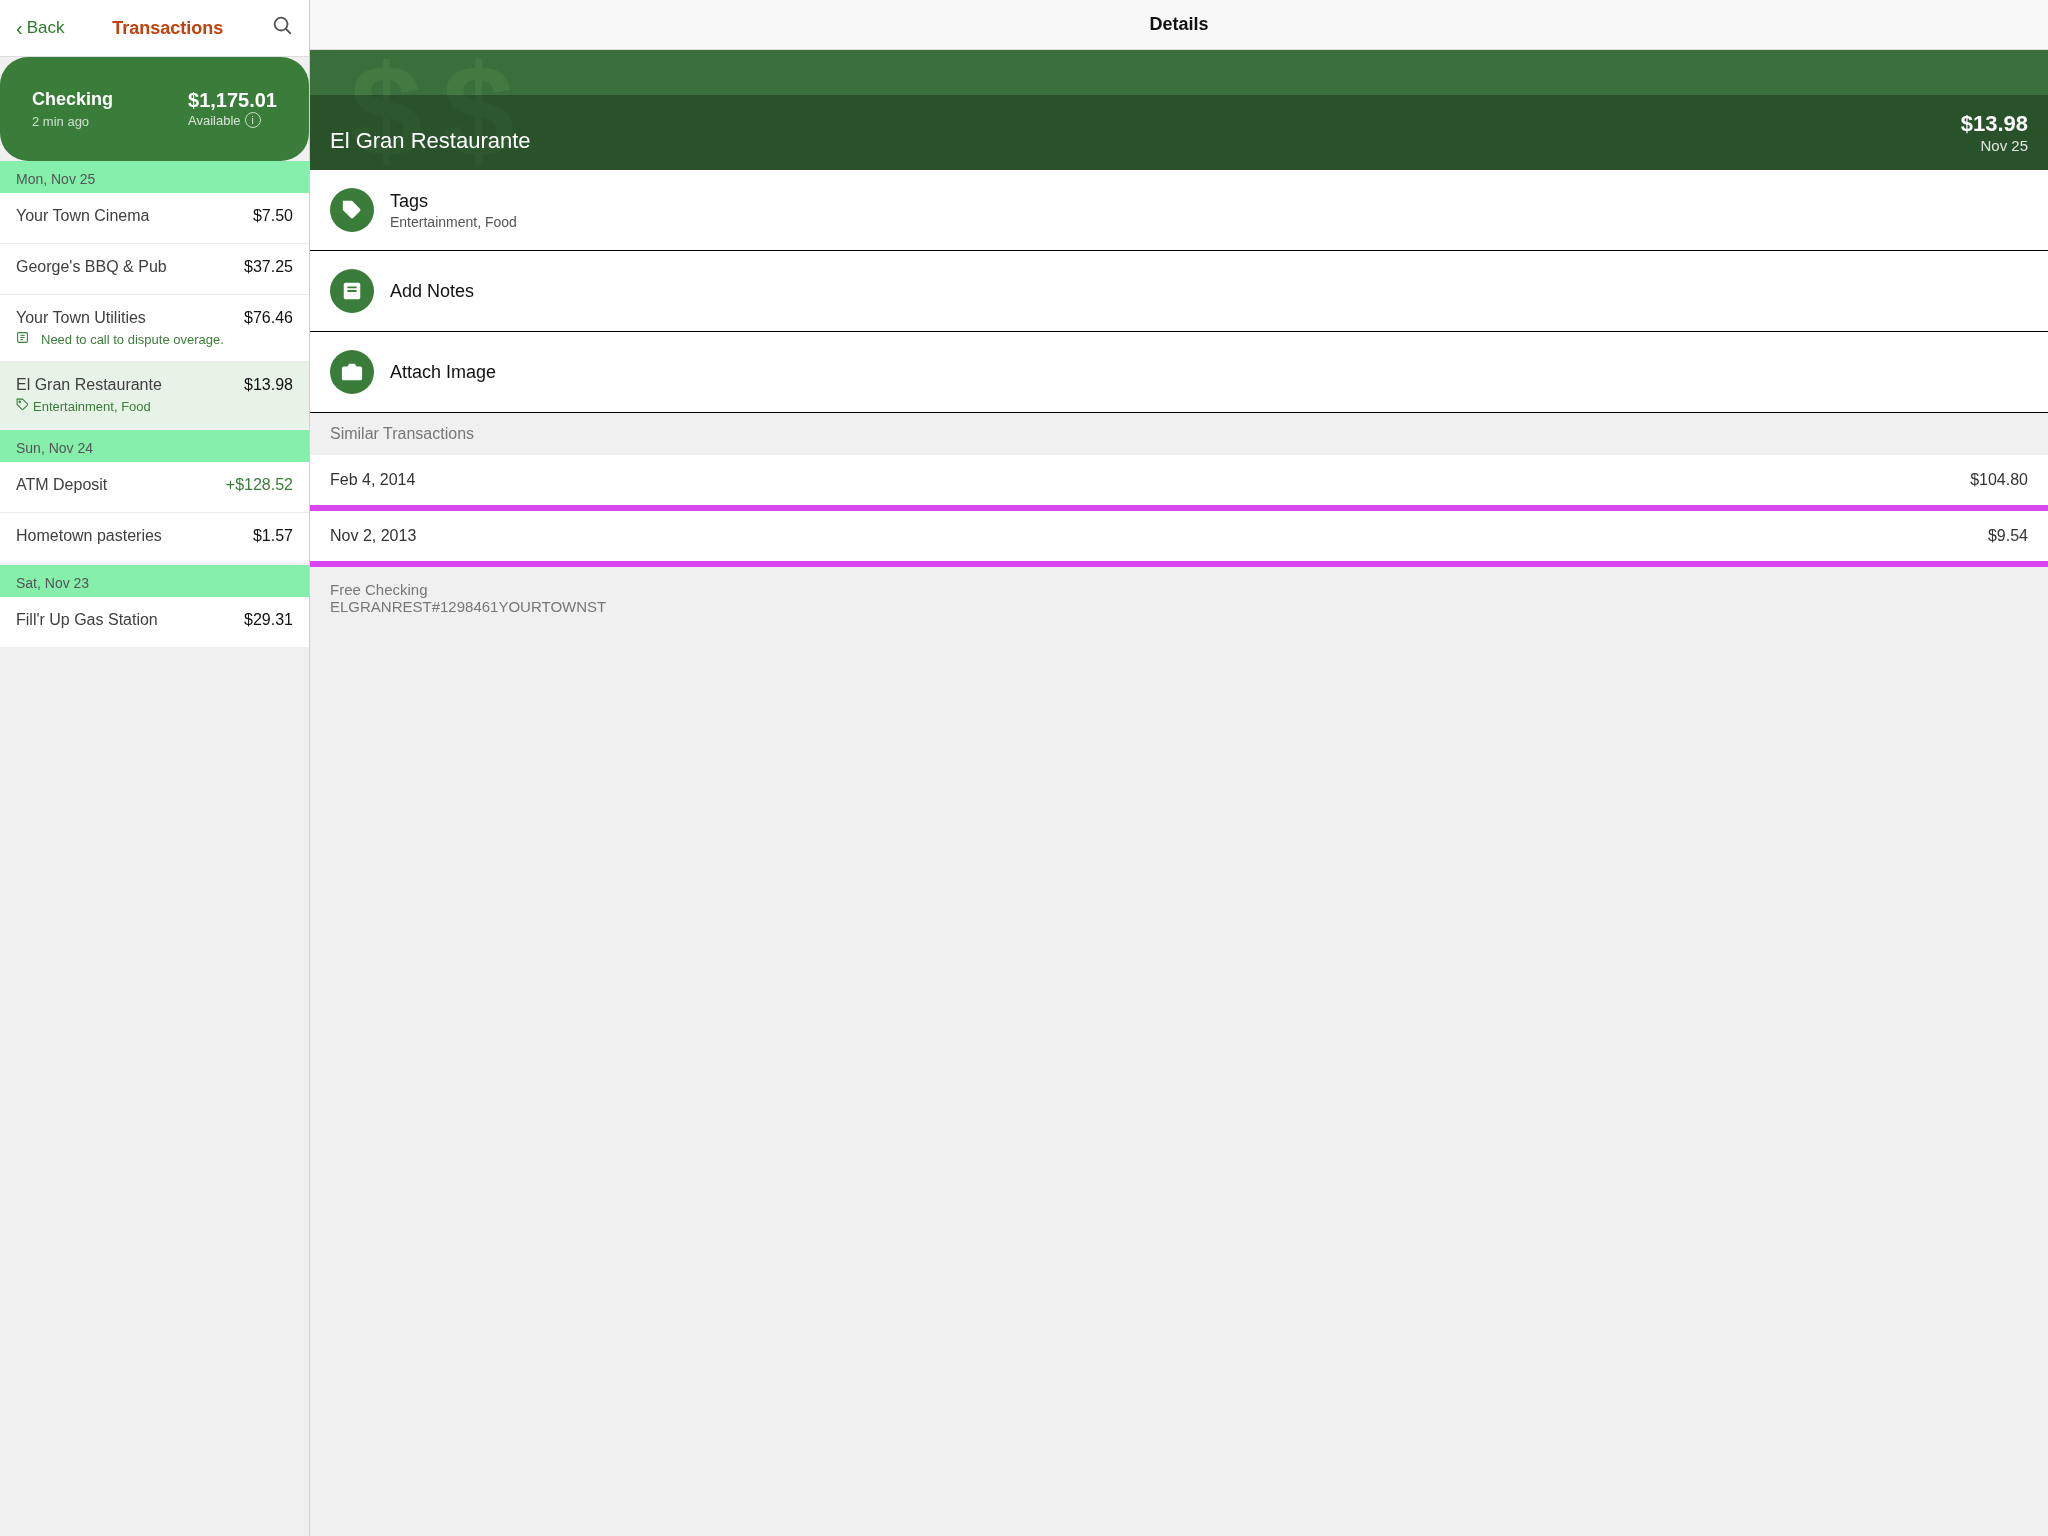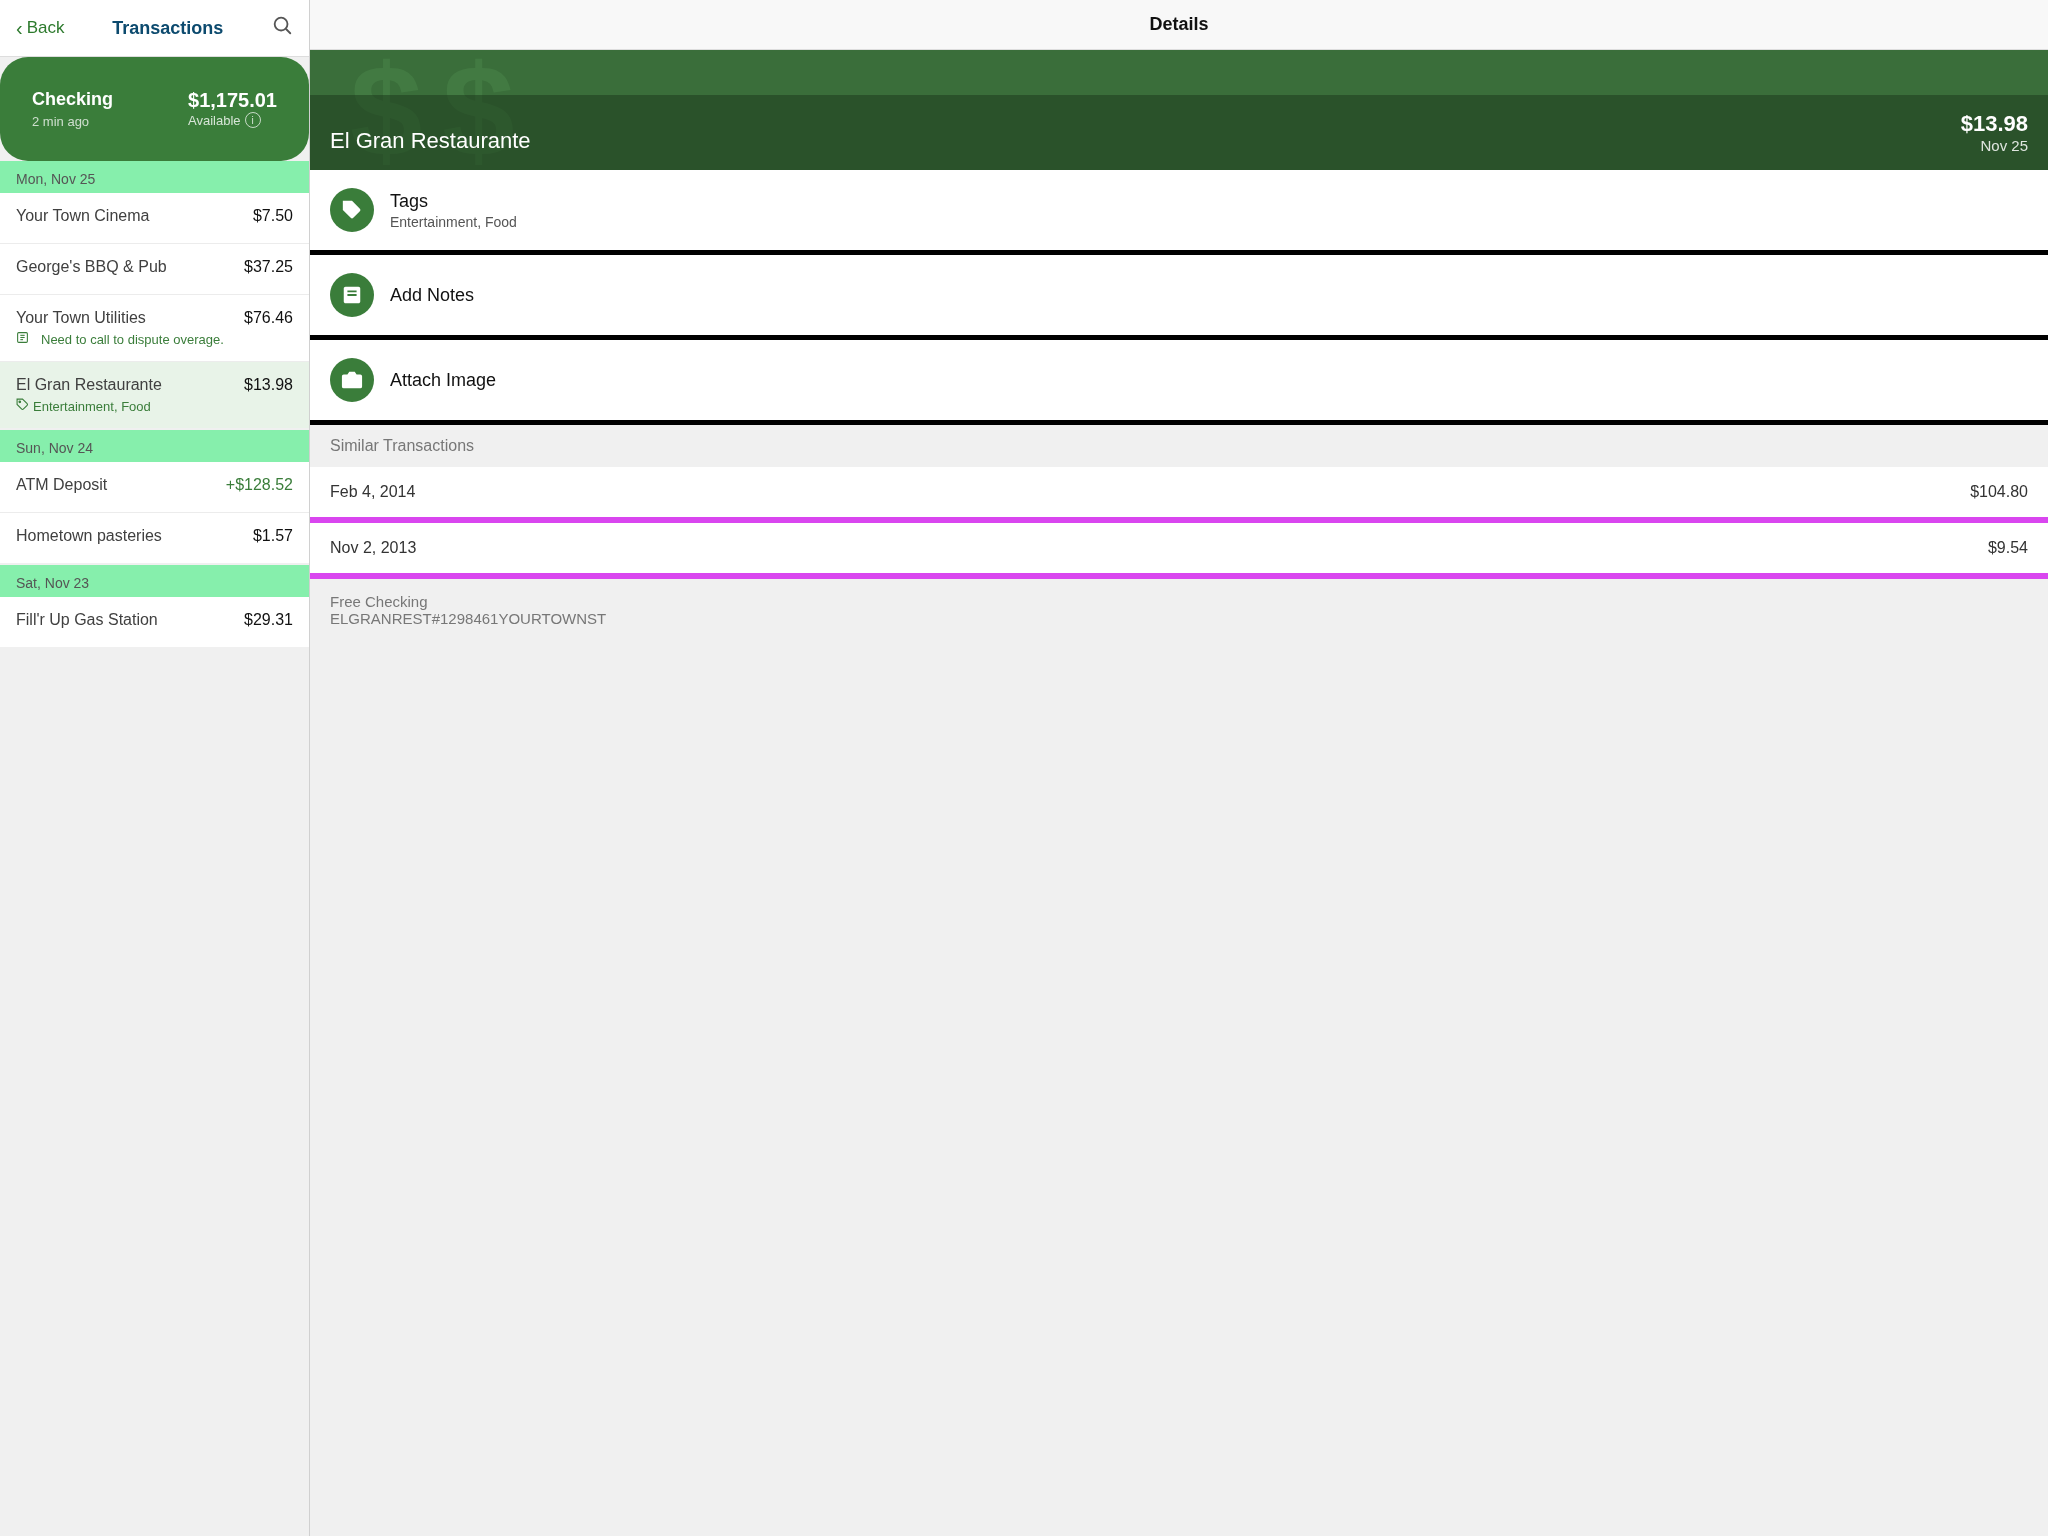--- a/index.html
+++ b/index.html
@@ -38,21 +38,21 @@
       cursor: pointer;
     }
     .nav-back-chevron {
       font-size: 20px;
       margin-right: 4px;
       color: #2d7a2d;
     }
     .nav-title {
       font-size: 18px;
       font-weight: 600;
-      color: #0c4a6e;
+      color: #c2410c;
     }
     .nav-search {
       color: #555;
       font-size: 22px;
       cursor: pointer;
     }
 
     .account-card {
       background: #3a7d3a;
       margin: 0;
@@ -234,21 +234,21 @@
 
     .details-body {
       background: #fff;
       margin: 0;
     }
 
     .detail-row {
       display: flex;
       align-items: center;
       padding: 18px 20px;
-      border-bottom: 5px solid #000000;
+      border-bottom: 1px solid #000000;
       cursor: pointer;
     }
     .detail-icon {
       width: 44px;
       height: 44px;
       border-radius: 50%;
       background: #3a7d3a;
       display: flex;
       align-items: center;
       justify-content: center;

